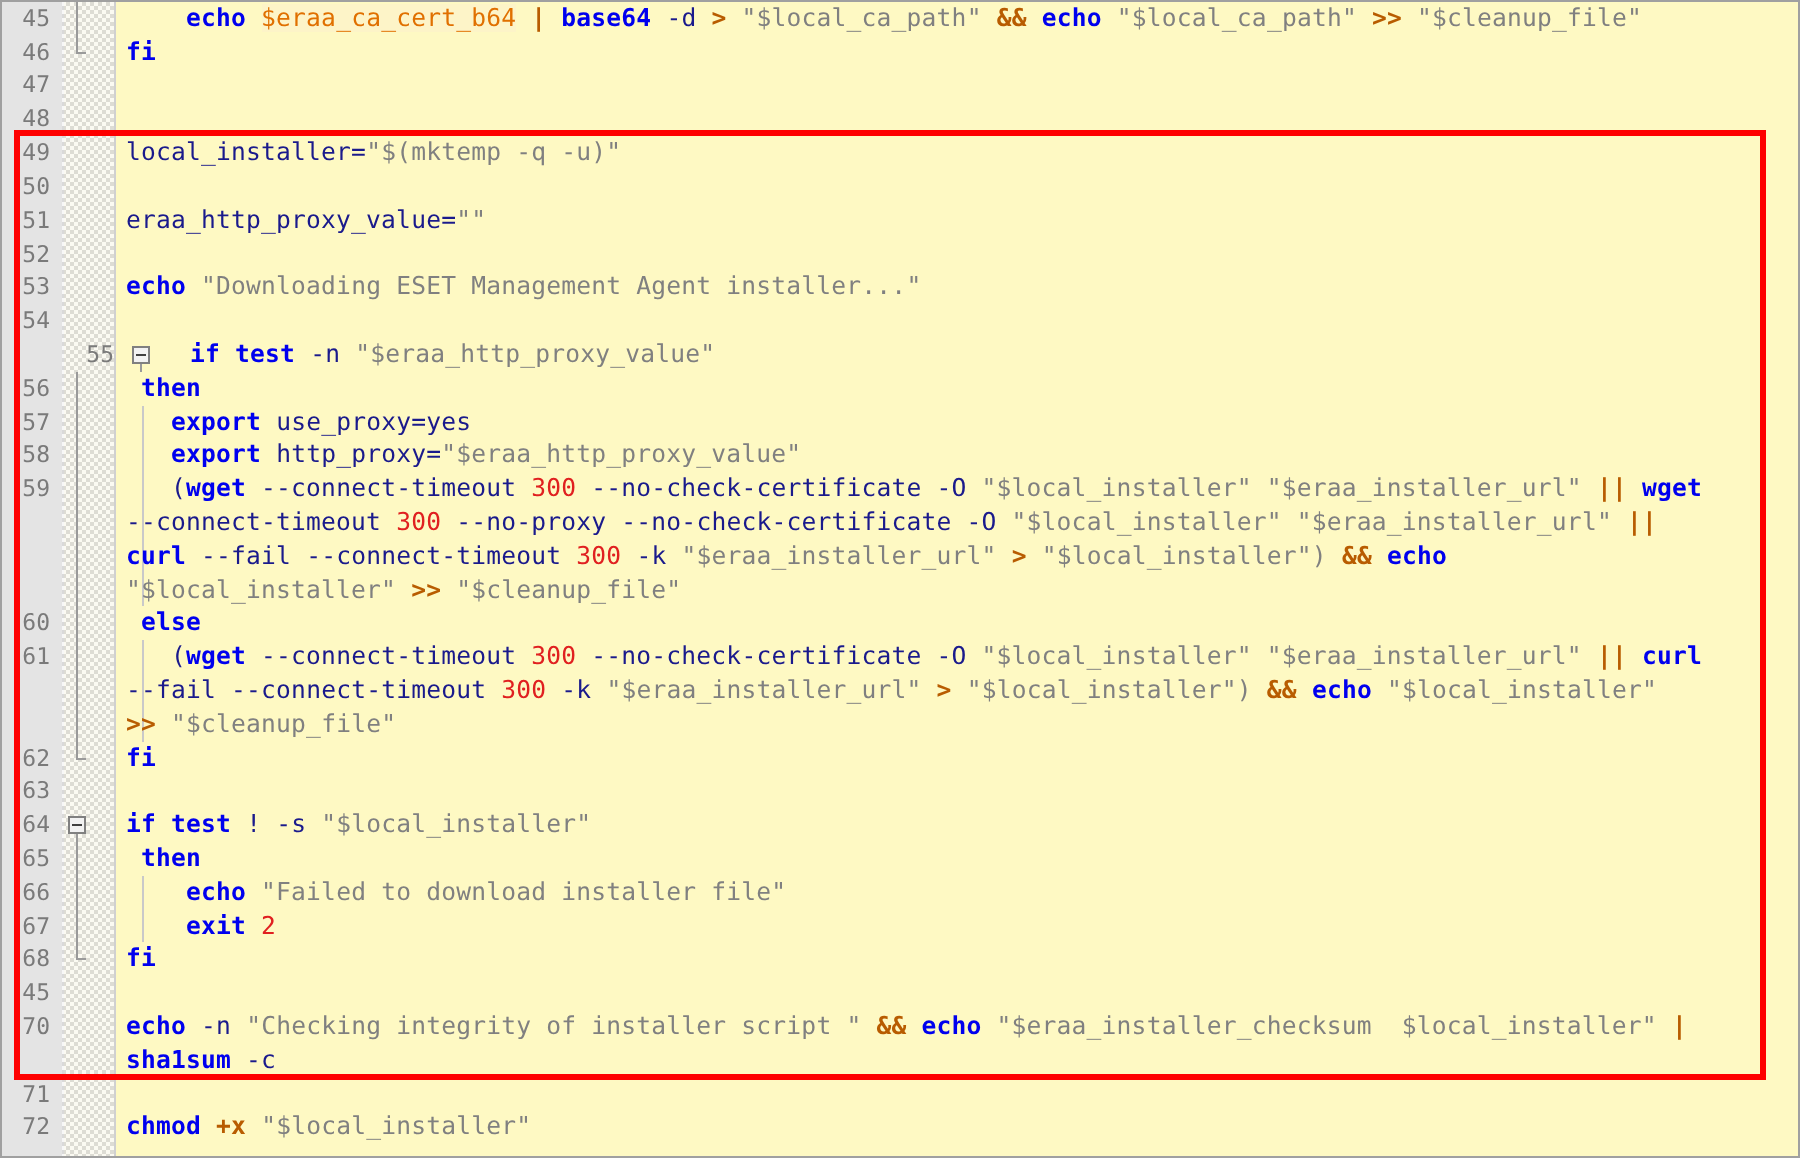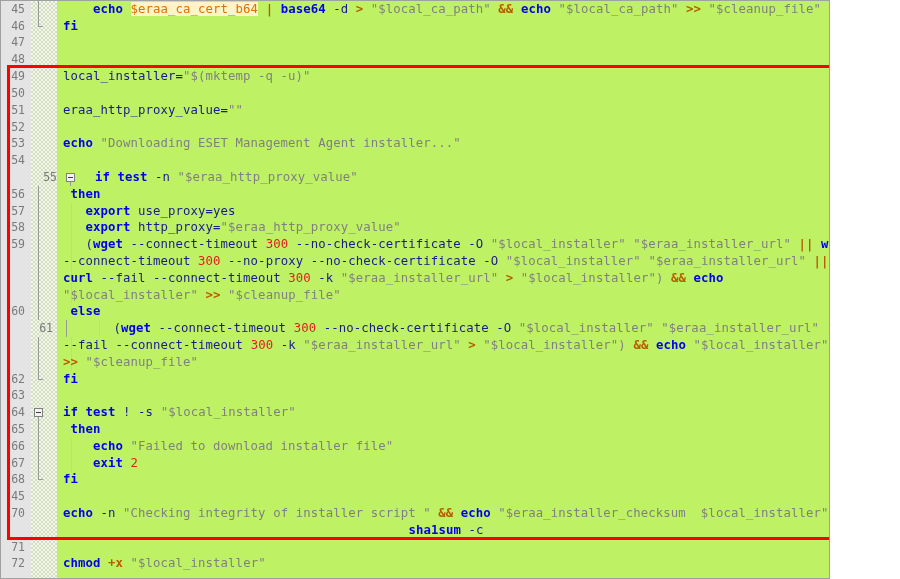--- a/index.html
+++ b/index.html
@@ -1,22 +1,22 @@
 <!DOCTYPE html>
 <html><head>
 <meta charset="utf-8">
 <style>
   html,body{margin:0;padding:0;background:#fff;}
   body{
     width:900px;height:579px;overflow:hidden;
     font-family:"DejaVu Sans Mono","Liberation Mono",monospace;
   }
   #editor{
-    position:relative;width:830px;height:579px;box-sizing:border-box;
-    border:1px solid #a0a0a0;background:#bef264;overflow:hidden;
+    position:relative;width:900px;height:579px;box-sizing:border-box;
+    border:1px solid #a0a0a0;background:#fef9c3;overflow:hidden;
   }
   
   .gutter-num{
     position:absolute;left:0;top:0;width:30px;height:100%;
     background:#e4e4e4;border-right:1px solid #e4e4e4;
   }
   .gutter-fold{
     position:absolute;left:30px;top:0;width:27px;height:100%;
     background-color:#fbfbfb;
     background-image:
@@ -163,21 +163,21 @@
       <div class="row cont" style="top: 285.6px; position: absolute; left: 0px; right: 0px;">
         <div class="vline"></div>
         <div class="ig" style="left: 70px;"></div>
         <div class="code"><span class="str">"$local_installer"</span><span class="pl">&nbsp;</span><span class="op">&gt;&gt;</span><span class="pl">&nbsp;</span><span class="str">"$cleanup_file"</span></div>
       </div>
       <div class="row" style="top: 302.4px; position: absolute; left: 0px; right: 0px;">
         <div class="ln">60</div>
         <div class="vline"></div>
         <div class="code"><span class="pl">&nbsp;</span><span class="kw">else</span></div>
       </div>
-      <div class="row" style="top: 319.2px; position: absolute; left: 0px; right: 0px; margin-left: 28px;">
+      <div class="row" style="top: 319.2px; position: absolute; left: 0px; right: 0px;">
         <div class="ln">61</div>
         <div class="vline"></div>
         <div class="ig" style="left: 70px;"></div>
         <div class="code"><span class="pl">&nbsp;&nbsp;&nbsp;(</span><span class="cmd">wget</span><span class="pl">&nbsp;</span><span class="var">--connect-timeout</span><span class="pl">&nbsp;</span><span class="num">300</span><span class="pl">&nbsp;</span><span class="var">--no-check-certificate</span><span class="pl">&nbsp;</span><span class="var">-O</span><span class="pl">&nbsp;</span><span class="str">"$local_installer"</span><span class="pl">&nbsp;</span><span class="str">"$eraa_installer_url"</span><span class="pl">&nbsp;</span><span class="op">||</span><span class="pl">&nbsp;</span><span class="cmd">curl</span></div>
       </div>
       <div class="row cont" style="top: 336px; position: absolute; left: 0px; right: 0px;">
         <div class="vline"></div>
         <div class="ig" style="left: 70px;"></div>
         <div class="code"><span class="var">--fail</span><span class="pl">&nbsp;</span><span class="var">--connect-timeout</span><span class="pl">&nbsp;</span><span class="num">300</span><span class="pl">&nbsp;</span><span class="var">-k</span><span class="pl">&nbsp;</span><span class="str">"$eraa_installer_url"</span><span class="pl">&nbsp;</span><span class="op">&gt;</span><span class="pl">&nbsp;</span><span class="str">"$local_installer")</span><span class="pl">&nbsp;</span><span class="op">&amp;&amp;</span><span class="pl">&nbsp;</span><span class="cmd">echo</span><span class="pl">&nbsp;</span><span class="str">"$local_installer"</span></div>
       </div>
@@ -224,21 +224,21 @@
         <div class="code"><span class="kw">fi</span></div>
       </div>
       <div class="row" style="top: 487.2px; position: absolute; left: 0px; right: 0px;">
         <div class="ln">45</div>
         <div class="code"></div>
       </div>
       <div class="row" style="top: 504px; position: absolute; left: 0px; right: 0px;">
         <div class="ln">70</div>
         <div class="code"><span class="cmd">echo</span><span class="pl">&nbsp;</span><span class="var">-n</span><span class="pl">&nbsp;</span><span class="str">"Checking&nbsp;integrity&nbsp;of&nbsp;installer&nbsp;script&nbsp;"</span><span class="pl">&nbsp;</span><span class="op">&amp;&amp;</span><span class="pl">&nbsp;</span><span class="cmd">echo</span><span class="pl">&nbsp;</span><span class="str">"$eraa_installer_checksum&nbsp;&nbsp;$local_installer"</span><span class="pl">&nbsp;</span><span class="op">|</span></div>
       </div>
-      <div class="row cont" style="top: 520.8px; position: absolute; left: 0px; right: 0px; text-align: center;">
+      <div class="row cont" style="top: 520.8px; position: absolute; left: 0px; right: 0px;">
         <div class="code"><span class="cmd">sha1sum</span><span class="pl">&nbsp;</span><span class="var">-c</span></div>
       </div>
       <div class="row" style="top: 537.6px; position: absolute; left: 0px; right: 0px;">
         <div class="ln">71</div>
         <div class="code"></div>
       </div>
       <div class="row" style="top: 554.4px; position: absolute; left: 0px; right: 0px;">
         <div class="ln">72</div>
         <div class="code"><span class="cmd">chmod</span><span class="pl">&nbsp;</span><span class="op">+x</span><span class="pl">&nbsp;</span><span class="str">"$local_installer"</span></div>
       </div>

